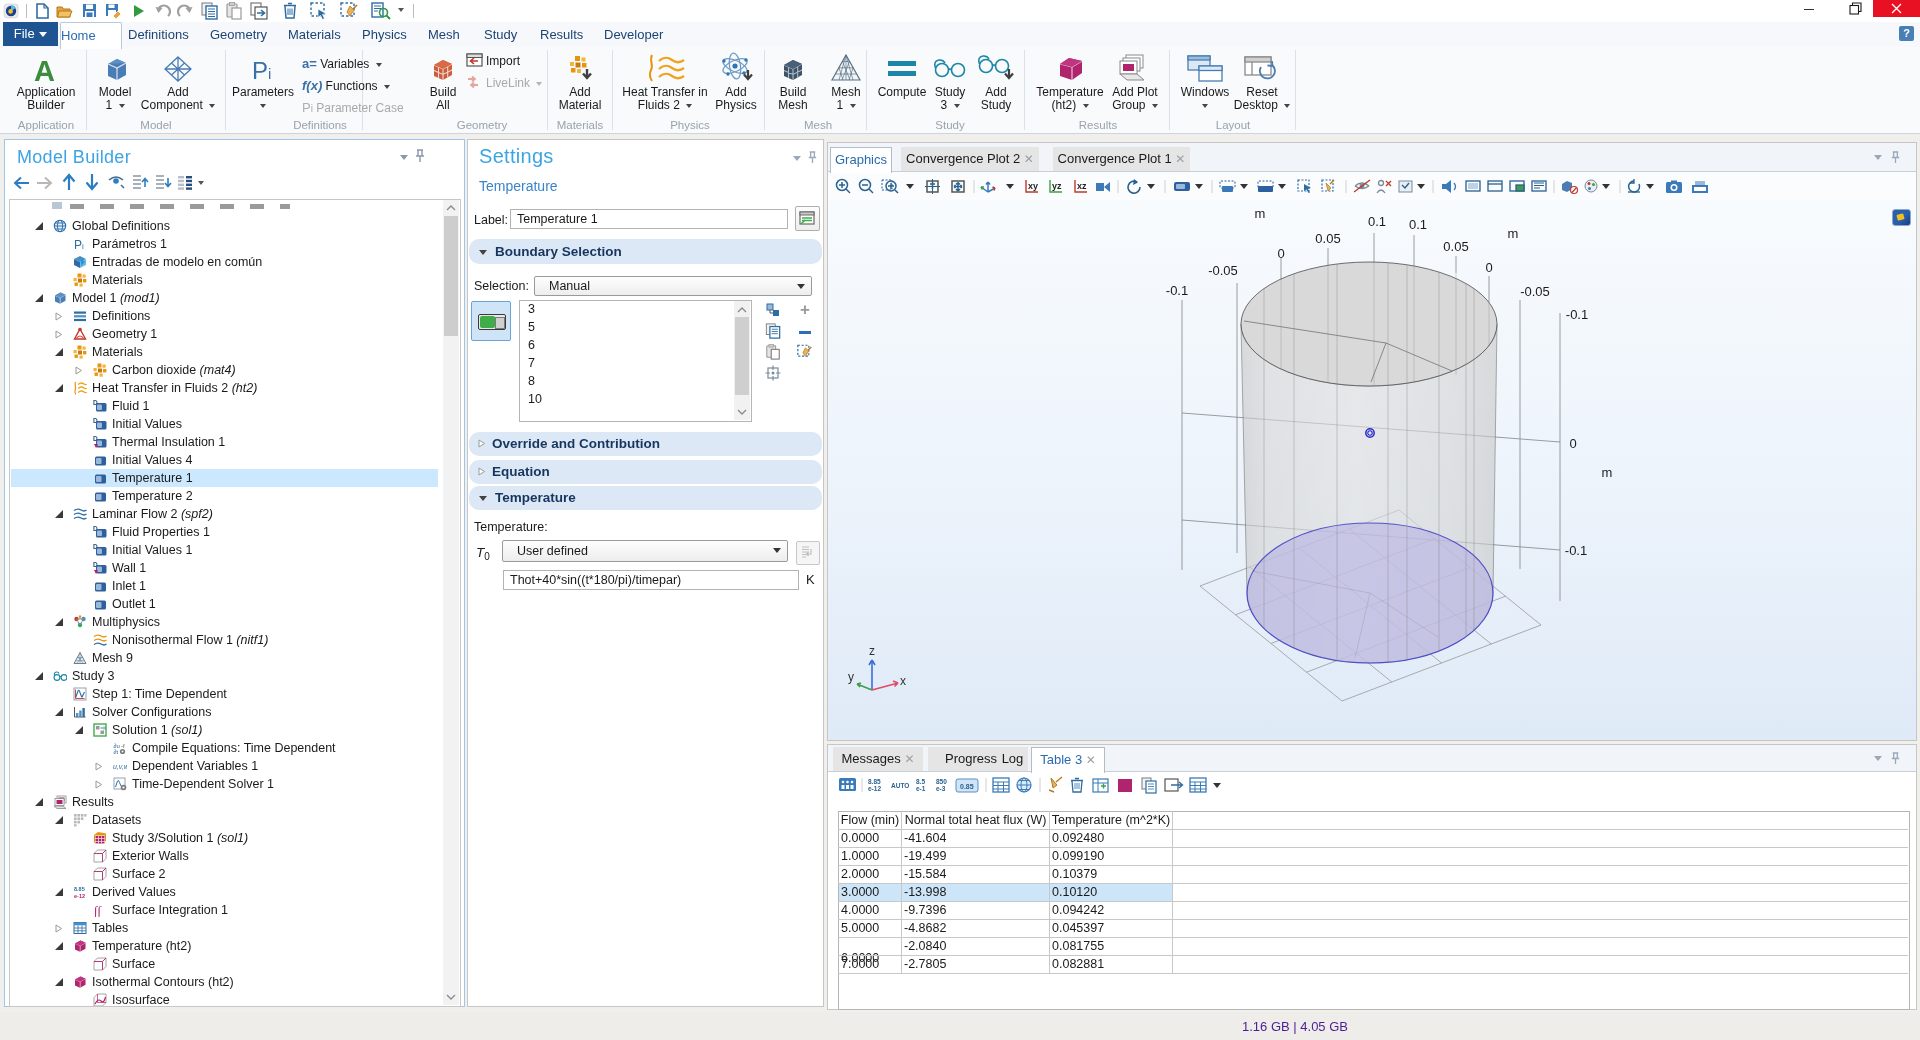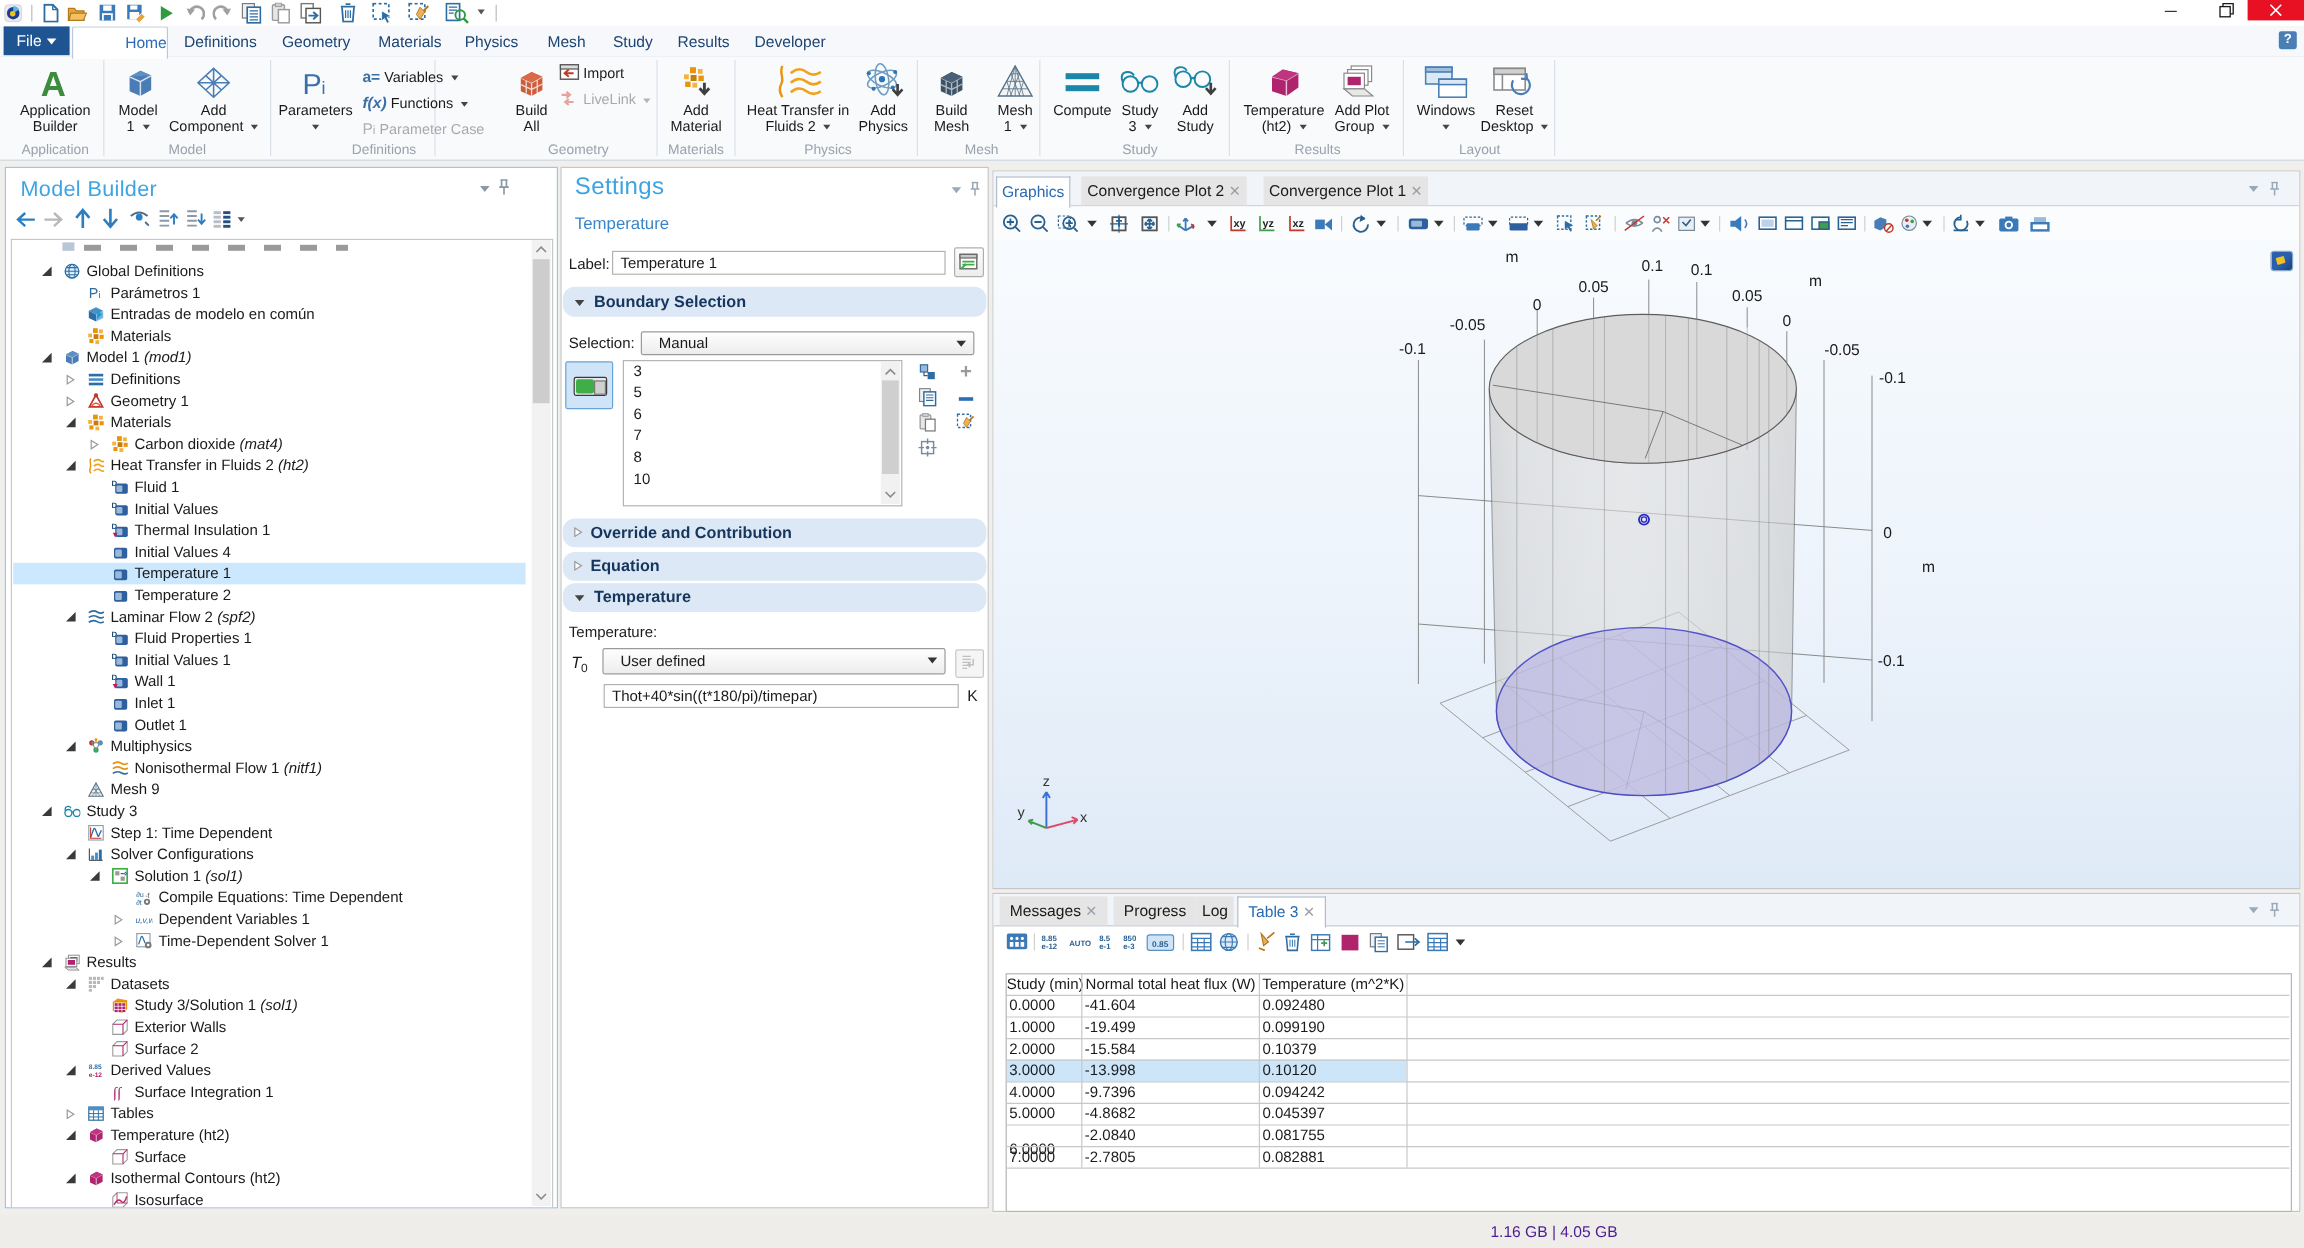--- a/index.html
+++ b/index.html
@@ -9,21 +9,21 @@
 
 #titlebar{left:0;top:0;width:1920px;height:22px;background:#ffffff;}
 .tsep{position:absolute;top:4px;width:1px;height:14px;background:#bcbcbc;}
 
 #btnmin{left:1786px;top:0;width:46px;height:17px;}
 #btnmax{left:1832px;top:0;width:46px;height:17px;}
 #btnclose{left:1873px;top:0;width:47px;height:17px;background:#e81123;}
 
 #tabrow{left:0;top:22px;width:1920px;height:25px;background:#f6f8fb;border-bottom:1px solid #ccd6e2;}
 #filebtn{position:absolute;left:3px;top:0px;width:55px;height:24px;background:#1f5492;color:#fff;font-size:13px;text-align:center;line-height:24px;}
-.rtab{position:absolute;top:0;height:25px;line-height:25px;font-size:13px;color:#1c4473;text-align:right;padding-left:18px;}
+.rtab{position:absolute;top:0;height:25px;line-height:25px;font-size:13px;color:#1c4473;text-align:left;}
 #hometab{background:#ffffff;border:1px solid #b9c9da;border-bottom:none;border-radius:2px 2px 0 0;color:#2d6cb3;z-index:3;height:26px;}
 
 #ribbon{left:0;top:47px;width:1920px;height:86px;background:#f8fafc;border-bottom:1px solid #ccd5df;}
 .rsep{position:absolute;top:3px;width:1px;height:80px;background:#dae1e9;}
 .rgl{position:absolute;top:72px;font-size:11.5px;color:#9aa2ac;text-align:center;}
 .rbtn{position:absolute;top:39px;font-size:12px;color:#1a1a1a;text-align:center;line-height:13px;}
 .rsml{position:absolute;font-size:12px;color:#1a1a1a;height:22px;line-height:22px;}
 .rsml .dis{color:#a9a9a9;}
 .caret{display:inline-block;width:0;height:0;border-left:3.5px solid transparent;border-right:3.5px solid transparent;border-top:4px solid #444;vertical-align:middle;margin-left:3px;}
 
@@ -1213,21 +1213,21 @@
         </g>
 </svg>
 <div class="abs" style="left:1064px;top:9px;width:17px;height:15px;border-radius:3px;background:linear-gradient(135deg,#2a5fae 55%,#173f7e);border:1px solid #8aa8c8;">
         <div class="abs" style="left:4px;top:4px;width:7px;height:6px;background:#f0c020;border-radius:1px;transform:rotate(-15deg);"></div>
       </div>
 </div>
 </div>
 <div class="abs" id="msgpanel">
 <div class="abs" style="left:0;top:0;width:1088px;height:26px;background:#f1f4f8;border-bottom:1px solid #c9cfd6;"></div>
 <div class="gtab" style="left:5px;top:2px;width:90px;">Messages <span class="xmark">✕</span></div>
-<div class="gtab" style="left:100px;top:2px;width:69px;">Progress</div>
+<div class="gtab" style="left:100px;top:2px;width:69px;text-align:right;">Progress</div>
 <div class="gtab" style="left:169px;top:2px;width:31px;">Log</div>
 <div class="gtab gtabsel" style="left:203px;top:2px;width:72px;">Table 3 <span class="xmark">✕</span></div>
 <div class="abs" style="left:1046px;top:11px;width:0;height:0;border-left:4px solid transparent;border-right:4px solid transparent;border-top:5px solid #9aa8b8;"></div>
 <svg class="abs" style="left:1062px;top:7px" width="11" height="13" viewBox="0 0 12 14">
       <path d="M3 1 H9 M4 1 V7 H8 V1 M2 7 H10 M6 7 V13" stroke="#9aa8b8" stroke-width="1.4" fill="none"></path>
     </svg>
 <svg class="abs" style="left:10px;top:31px" width="700" height="18" viewBox="0 0 700 18">
 <g>
         <rect x="1" y="2" width="17" height="13" rx="1.5" fill="#3a7ab8"></rect>
         <g fill="#fff">
@@ -1291,21 +1291,21 @@
       </g>
 <g>
         <rect x="352" y="2" width="16" height="14" fill="#fff" stroke="#3a7ab8" stroke-width="1.3"></rect>
         <path d="M352 6 H368 M352 9.5 H368 M352 13 H368 M357 6 V16 M362.5 6 V16" stroke="#3a7ab8"></path>
       </g>
 <path d="M375 7 L383 7 L379 12 Z" fill="#333"></path>
 </svg>
 
 <div class="abs" style="left:10px;top:66px;width:1070px;height:197px;border:1px solid #b5b5b5;background:#fff;"></div>
 <div class="abs" style="left:11px;top:138px;width:333px;height:18px;background:#cce5f9;"></div>
-<div class="mtd" style="left:11px;top:66px;width:62px;text-align:center;">Study (min)</div>
+<div class="mtd" style="left:11px;top:66px;width:62px;text-align:center;">Flow (min)</div>
 <div class="mtd" style="left:74px;top:66px;width:147px;text-align:center;">Normal total heat flux (W)</div>
 <div class="mtd" style="left:222px;top:66px;width:122px;text-align:center;">Temperature (m^2*K)</div>
 <div class="mtd" style="left:13px;top:84px;">0.0000</div>
 <div class="mtd" style="left:76px;top:84px;">-41.604</div>
 <div class="mtd" style="left:224px;top:84px;">0.092480</div>
 <div class="mtd" style="left:13px;top:102px;">1.0000</div>
 <div class="mtd" style="left:76px;top:102px;">-19.499</div>
 <div class="mtd" style="left:224px;top:102px;">0.099190</div>
 <div class="mtd" style="left:13px;top:120px;">2.0000</div>
 <div class="mtd" style="left:76px;top:120px;">-15.584</div>

